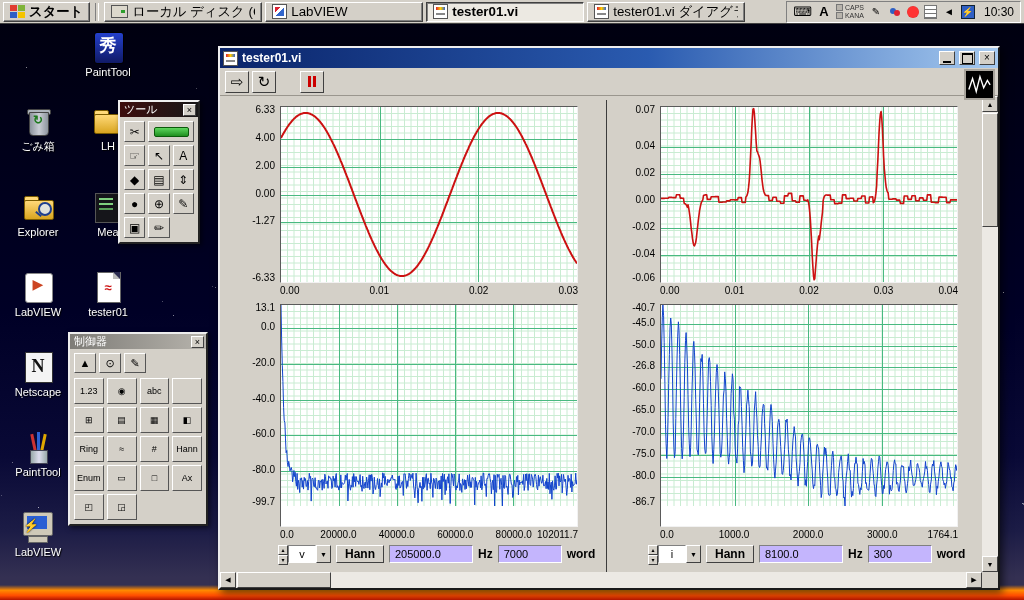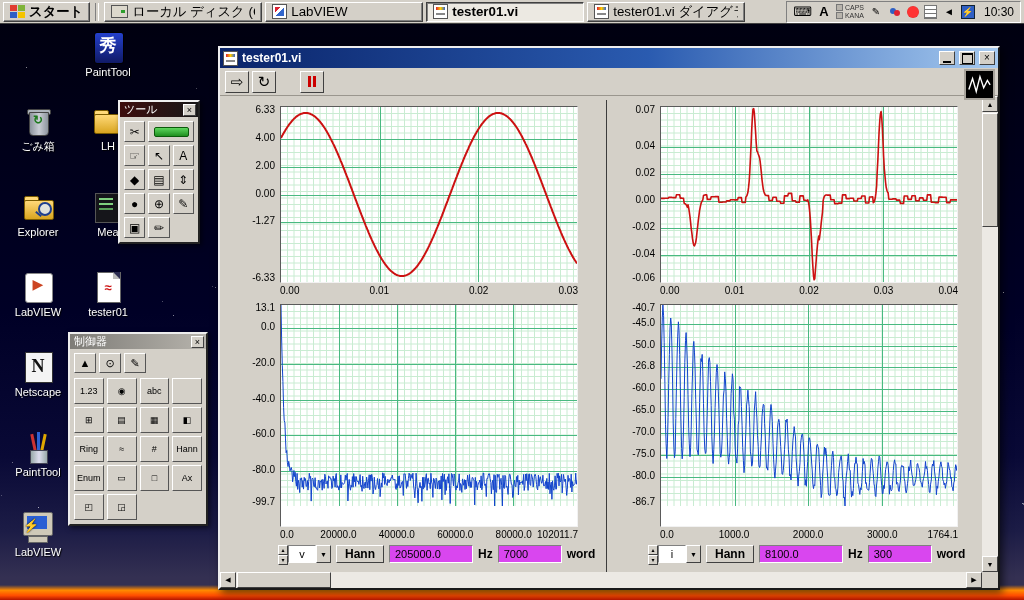--- a/index.html
+++ b/index.html
@@ -147,21 +147,21 @@
   .ring{display:flex;align-items:stretch;height:18px}
   .spin{display:flex;flex-direction:column;width:10px}
   .spin i{flex:1;font-style:normal;font-size:6px;line-height:8px;text-align:center;background:#d4d0c8;
     border:1px solid;border-color:#fff #404040 #404040 #fff}
   .ringval{min-width:20px;background:#fff;border:1px solid;border-color:#808080 #fff #fff #808080;
     font-size:11px;display:flex;align-items:center;justify-content:center;padding:0 3px}
   .drop{width:13px;background:#d4d0c8;border:1px solid;border-color:#fff #404040 #404040 #fff;
     font-size:7px;display:flex;align-items:center;justify-content:center}
   .winfn{height:16px;background:#d4d0c8;border:1px solid;border-color:#fff #404040 #404040 #fff;
     font-size:12px;font-weight:bold;display:flex;align-items:center;padding:0 8px}
-  .numfld{height:16px;background:#d946ef;border:1px solid;border-color:#808080 #fff #fff #808080;
+  .numfld{height:16px;background:#c4b5fd;border:1px solid;border-color:#808080 #fff #fff #808080;
     font-size:11px;display:flex;align-items:center;padding:0 5px;min-width:52px}
   .numfld.wide{min-width:72px}
   .unit{font-size:12px;font-weight:bold}
 
   
   .vscroll{width:16px;flex:none;display:flex;flex-direction:column;background:#ece9e4}
   .sb-btn{width:16px;height:16px;flex:none;background:#d4d0c8;border:1px solid;border-color:#fff #404040 #404040 #fff;
     font-size:7px;display:flex;align-items:center;justify-content:center;padding:0;box-sizing:border-box}
   .sb-track{flex:1;position:relative}
   .vthumb{position:absolute;left:0;right:0;top:1px;height:112px;background:#d4d0c8;border:1px solid;border-color:#fff #404040 #404040 #fff}

